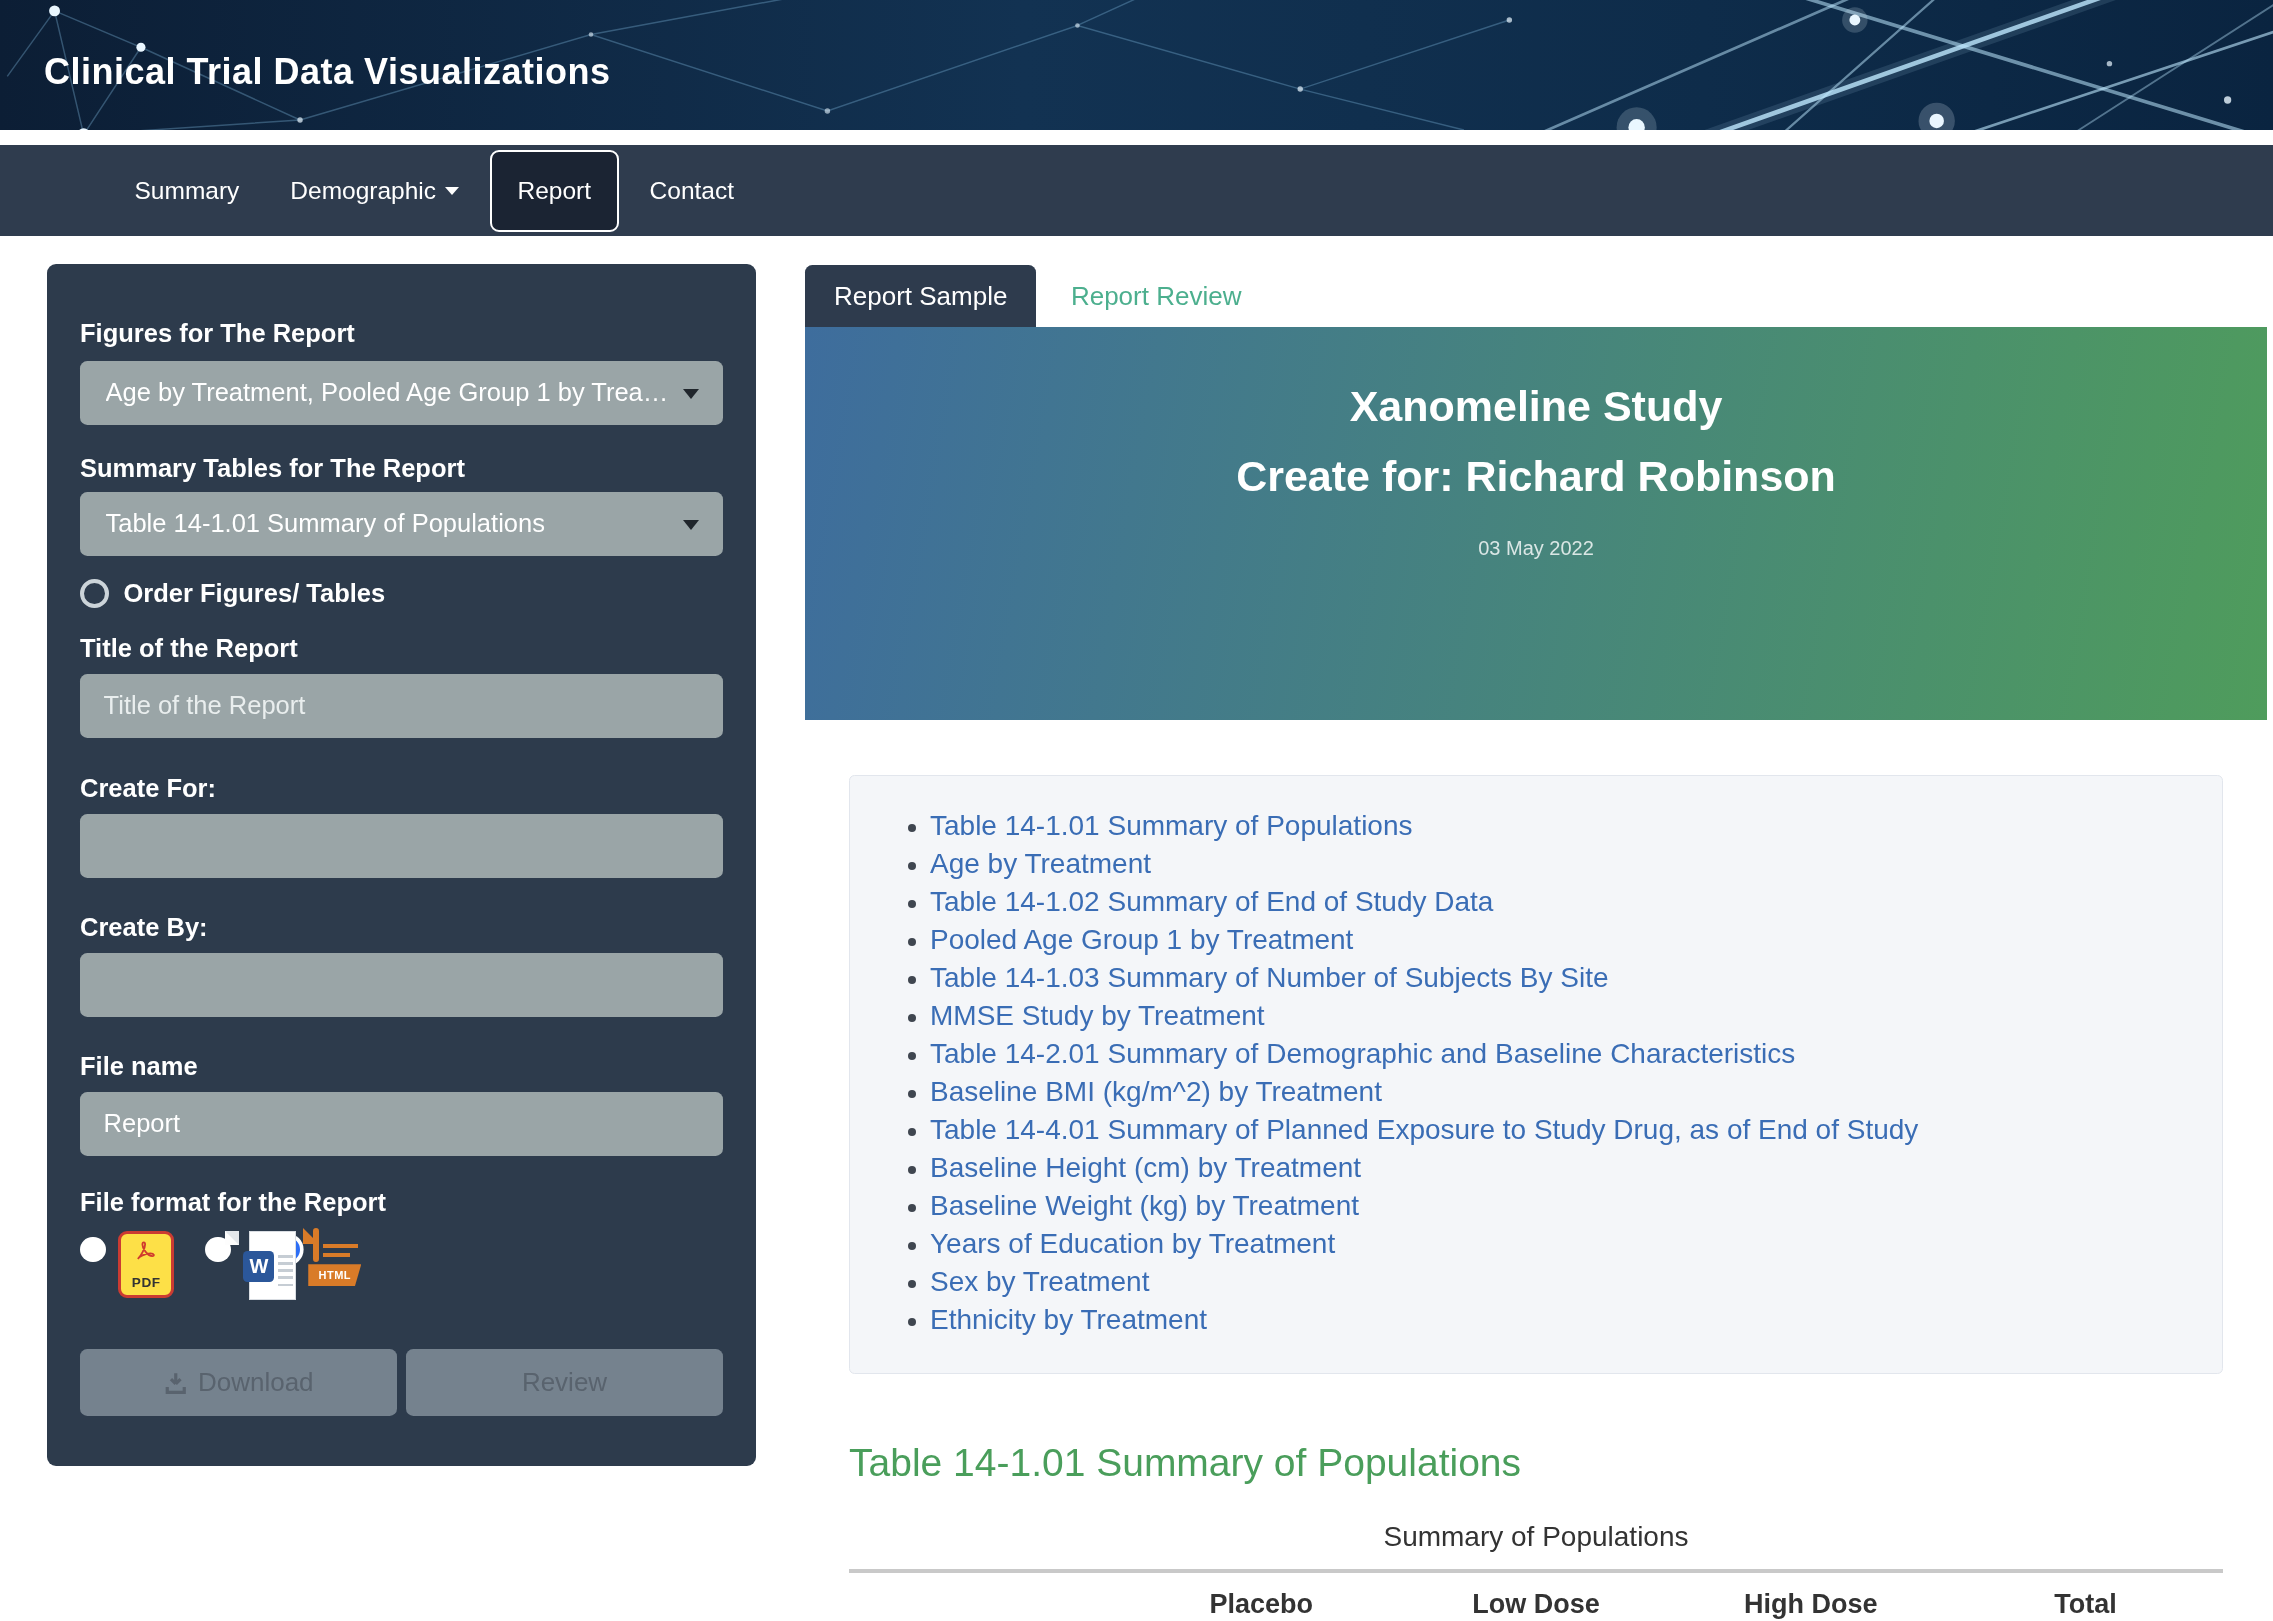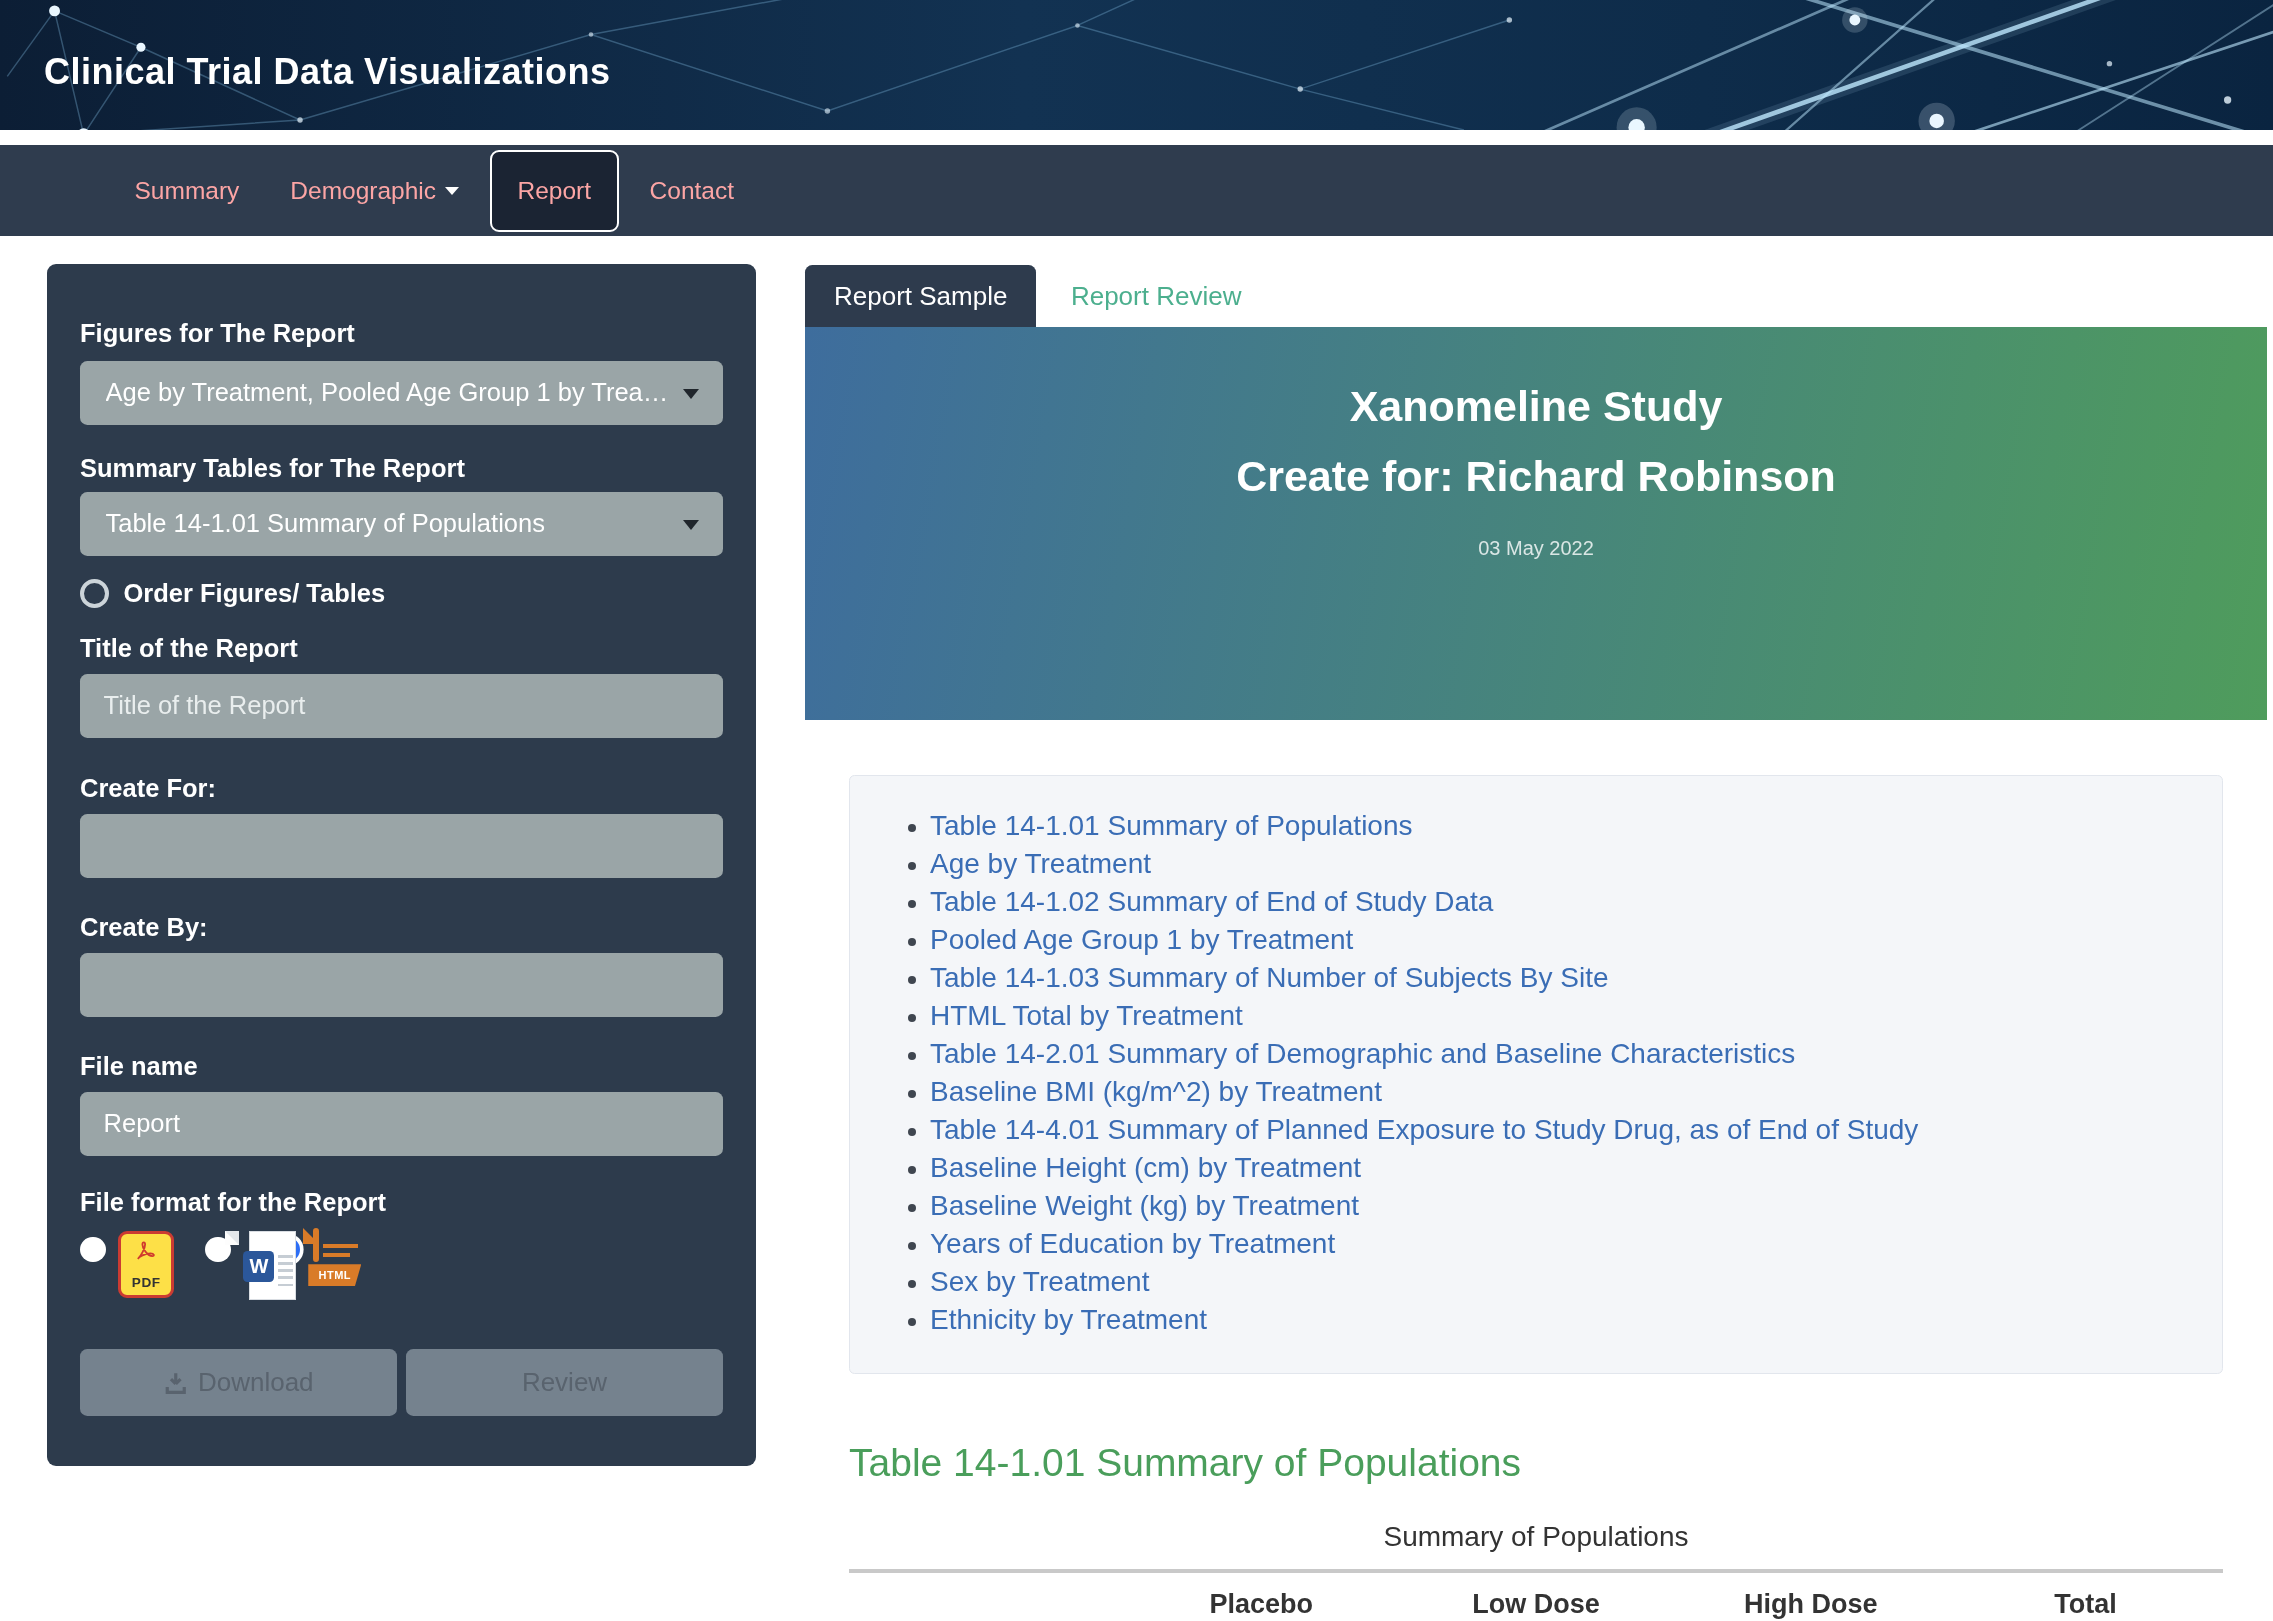--- a/index.html
+++ b/index.html
@@ -14,21 +14,21 @@
   .hero-title{
     position:absolute;left:44px;top:51px;color:#ffffff;
     font-size:36px;font-weight:700;letter-spacing:0.5px;z-index:2;
   }
   
   .navbar{
     position:absolute;left:0;top:145px;width:2274px;height:91px;
     background:#2f3c4e;display:flex;align-items:center;padding-left:109px;box-sizing:border-box;
   }
   .nav-item{
-    color:#fca5a5;font-size:24.5px;padding:0 25.5px;height:91px;display:flex;align-items:center;cursor:pointer;
+    color:#ffffff;font-size:24.5px;padding:0 25.5px;height:91px;display:flex;align-items:center;cursor:pointer;
   }
   .nav-item .caret{
     width:0;height:0;border-left:7.3px solid transparent;border-right:7.3px solid transparent;
     border-top:8.2px solid #fff;margin-left:9px;
   }
   .nav-item.active{
     background:#1b2433;border:2.7px solid #ffffff;border-radius:9px;
     height:82px;margin:0 5.5px;box-sizing:border-box;
   }
   
@@ -306,21 +306,21 @@
     <div class="bdate">03 May 2022</div>
   </div>
 
   <div class="toc">
     <ul>
       <li><a>Table 14-1.01 Summary of Populations</a></li>
       <li><a>Age by Treatment</a></li>
       <li><a>Table 14-1.02 Summary of End of Study Data</a></li>
       <li><a>Pooled Age Group 1 by Treatment</a></li>
       <li><a>Table 14-1.03 Summary of Number of Subjects By Site</a></li>
-      <li><a>HTML Total by Treatment</a></li>
+      <li><a>MMSE Study by Treatment</a></li>
       <li><a>Table 14-2.01 Summary of Demographic and Baseline Characteristics</a></li>
       <li><a>Baseline BMI (kg/m^2) by Treatment</a></li>
       <li><a>Table 14-4.01 Summary of Planned Exposure to Study Drug, as of End of Study</a></li>
       <li><a>Baseline Height (cm) by Treatment</a></li>
       <li><a>Baseline Weight (kg) by Treatment</a></li>
       <li><a>Years of Education by Treatment</a></li>
       <li><a>Sex by Treatment</a></li>
       <li><a>Ethnicity by Treatment</a></li>
     </ul>
   </div>

